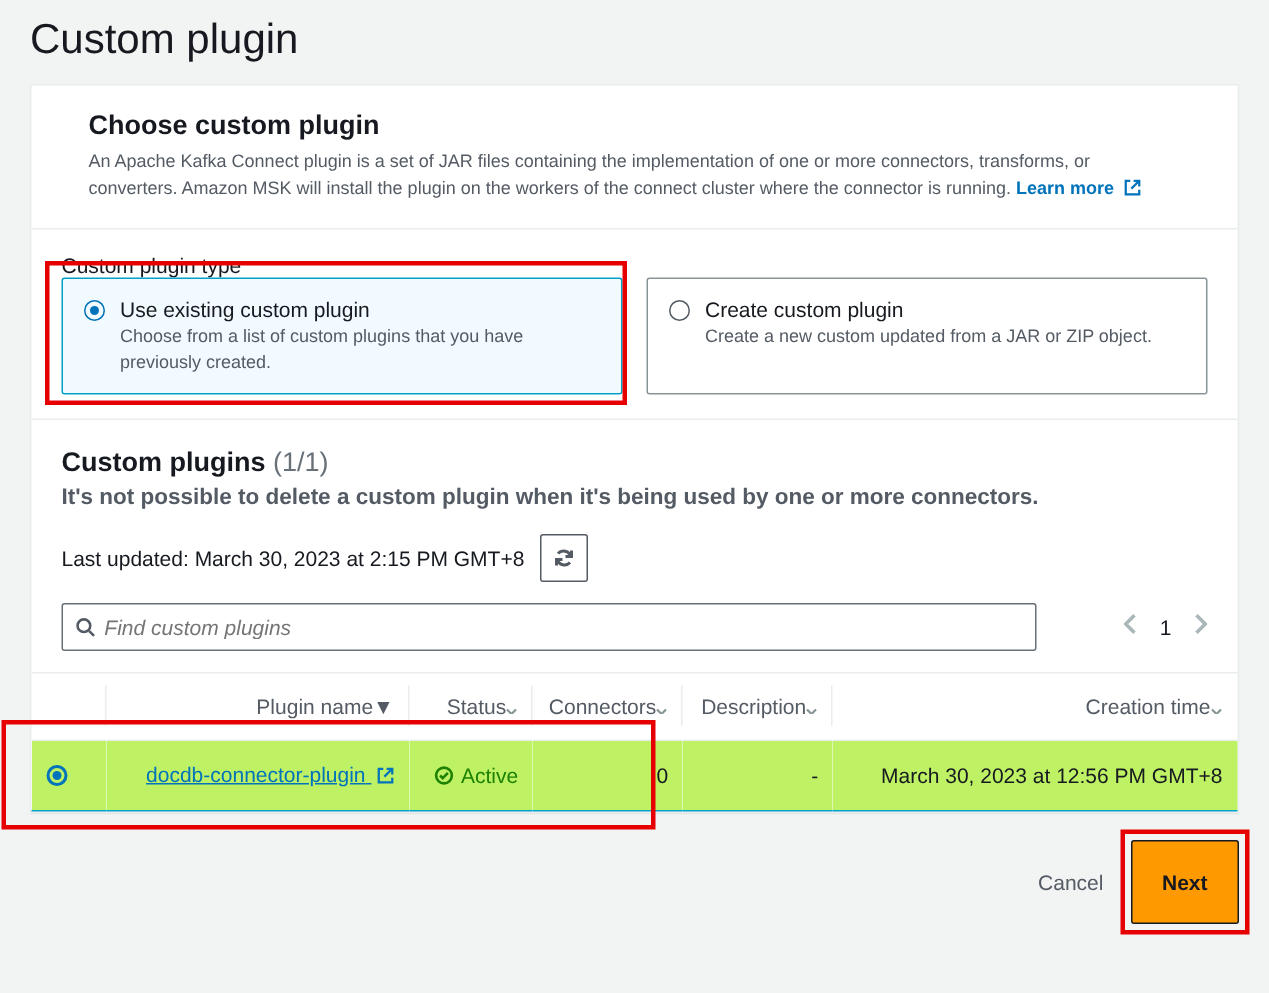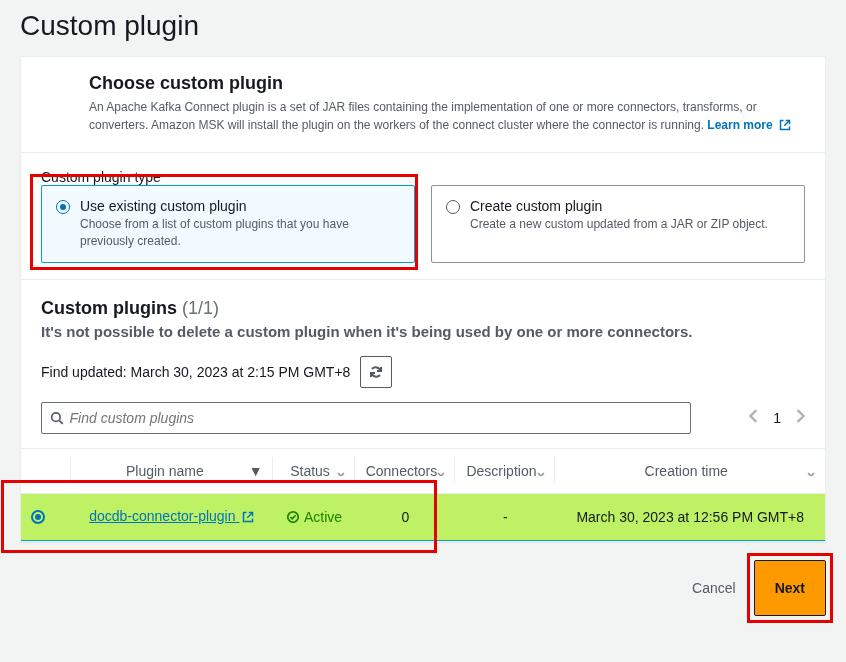--- a/index.html
+++ b/index.html
@@ -17,22 +17,21 @@
     font-weight: 400;
     padding: 10px 20px 14px 20px;
   }
   .panel {
     background: #fff;
     border: 1px solid #eaeded;
     margin: 0 20px;
     box-shadow: 0 1px 1px rgba(0,0,0,0.05);
   }
   .panel-header {
-    padding: 16px 20px;
-    margin-left: 48px;
+    padding: 16px 38px;
   }
   .panel-header h2 {
     font-size: 18px;
     font-weight: 700;
     margin-bottom: 4px;
   }
   .panel-header p {
     font-size: 12px;
     color: #545b64;
     line-height: 1.5;
@@ -99,21 +98,21 @@
   }
   .search-box input{
     border:none;outline:none;width:100%;font-size:14px;font-style:italic;color:#687078;background:transparent;
   }
   .pager { display:flex; align-items:center; gap:14px; margin-left:auto;}
   .pager .chev { color:#aab7b8; }
   .pager .num { color:#16191f; font-size:14px; }
 
   
   .tbl { width:100%; border-top:1px solid #eaeded; border-collapse:collapse; }
-  .tbl th, .tbl td { text-align:center; padding:14px 10px; font-size:14px; }
+  .tbl th, .tbl td { text-align:right; padding:14px 10px; font-size:14px; }
   .tbl th { font-weight:400; color:#545b64; position:relative; border-bottom:1px solid #eaeded;}
   .tbl th .sort { float:right; }
   .tbl th::after { content:""; position:absolute; right:0; top:20%; height:60%; border-right:1px solid #eaeded;}
   .tbl th:last-child::after{display:none;}
   .col-radio{width:50px;}
   .tbl tbody tr { background:#bef264; border-top:1px solid #00a1c9; border-bottom:1px solid #00a1c9;}
   .link { color:#0073bb; }
   .status-active { color:#1d8102; }
   .status-active svg{vertical-align:-2px;margin-right:4px;}
   .row-radio {
@@ -186,21 +185,21 @@
   <div class="plugins-header">
     <h2>
       <span>Custom plugins</span>
       <span class="count">(1/1)</span>
     </h2>
     <div class="note">It's not possible to delete a custom plugin when it's being used by one or more connectors.</div>
   </div>
 
   <div class="updated-row">
     <span>
-      <span>Find updated:</span>
+      <span>Last updated:</span>
       <span>March 30, 2023 at 2:15 PM GMT+8</span>
     </span>
     <button class="refresh-btn">
       <svg width="16" height="16" viewBox="0 0 16 16" fill="none" stroke="#545b64" stroke-width="2">
         <path d="M13 3v4h-4"></path>
           <path d="M3 13V9h4"></path>
         <path d="M12.5 7A5 5 0 0 0 4 5"></path>
           <path d="M3.5 9A5 5 0 0 0 12 11"></path>
       </svg>
     </button>

